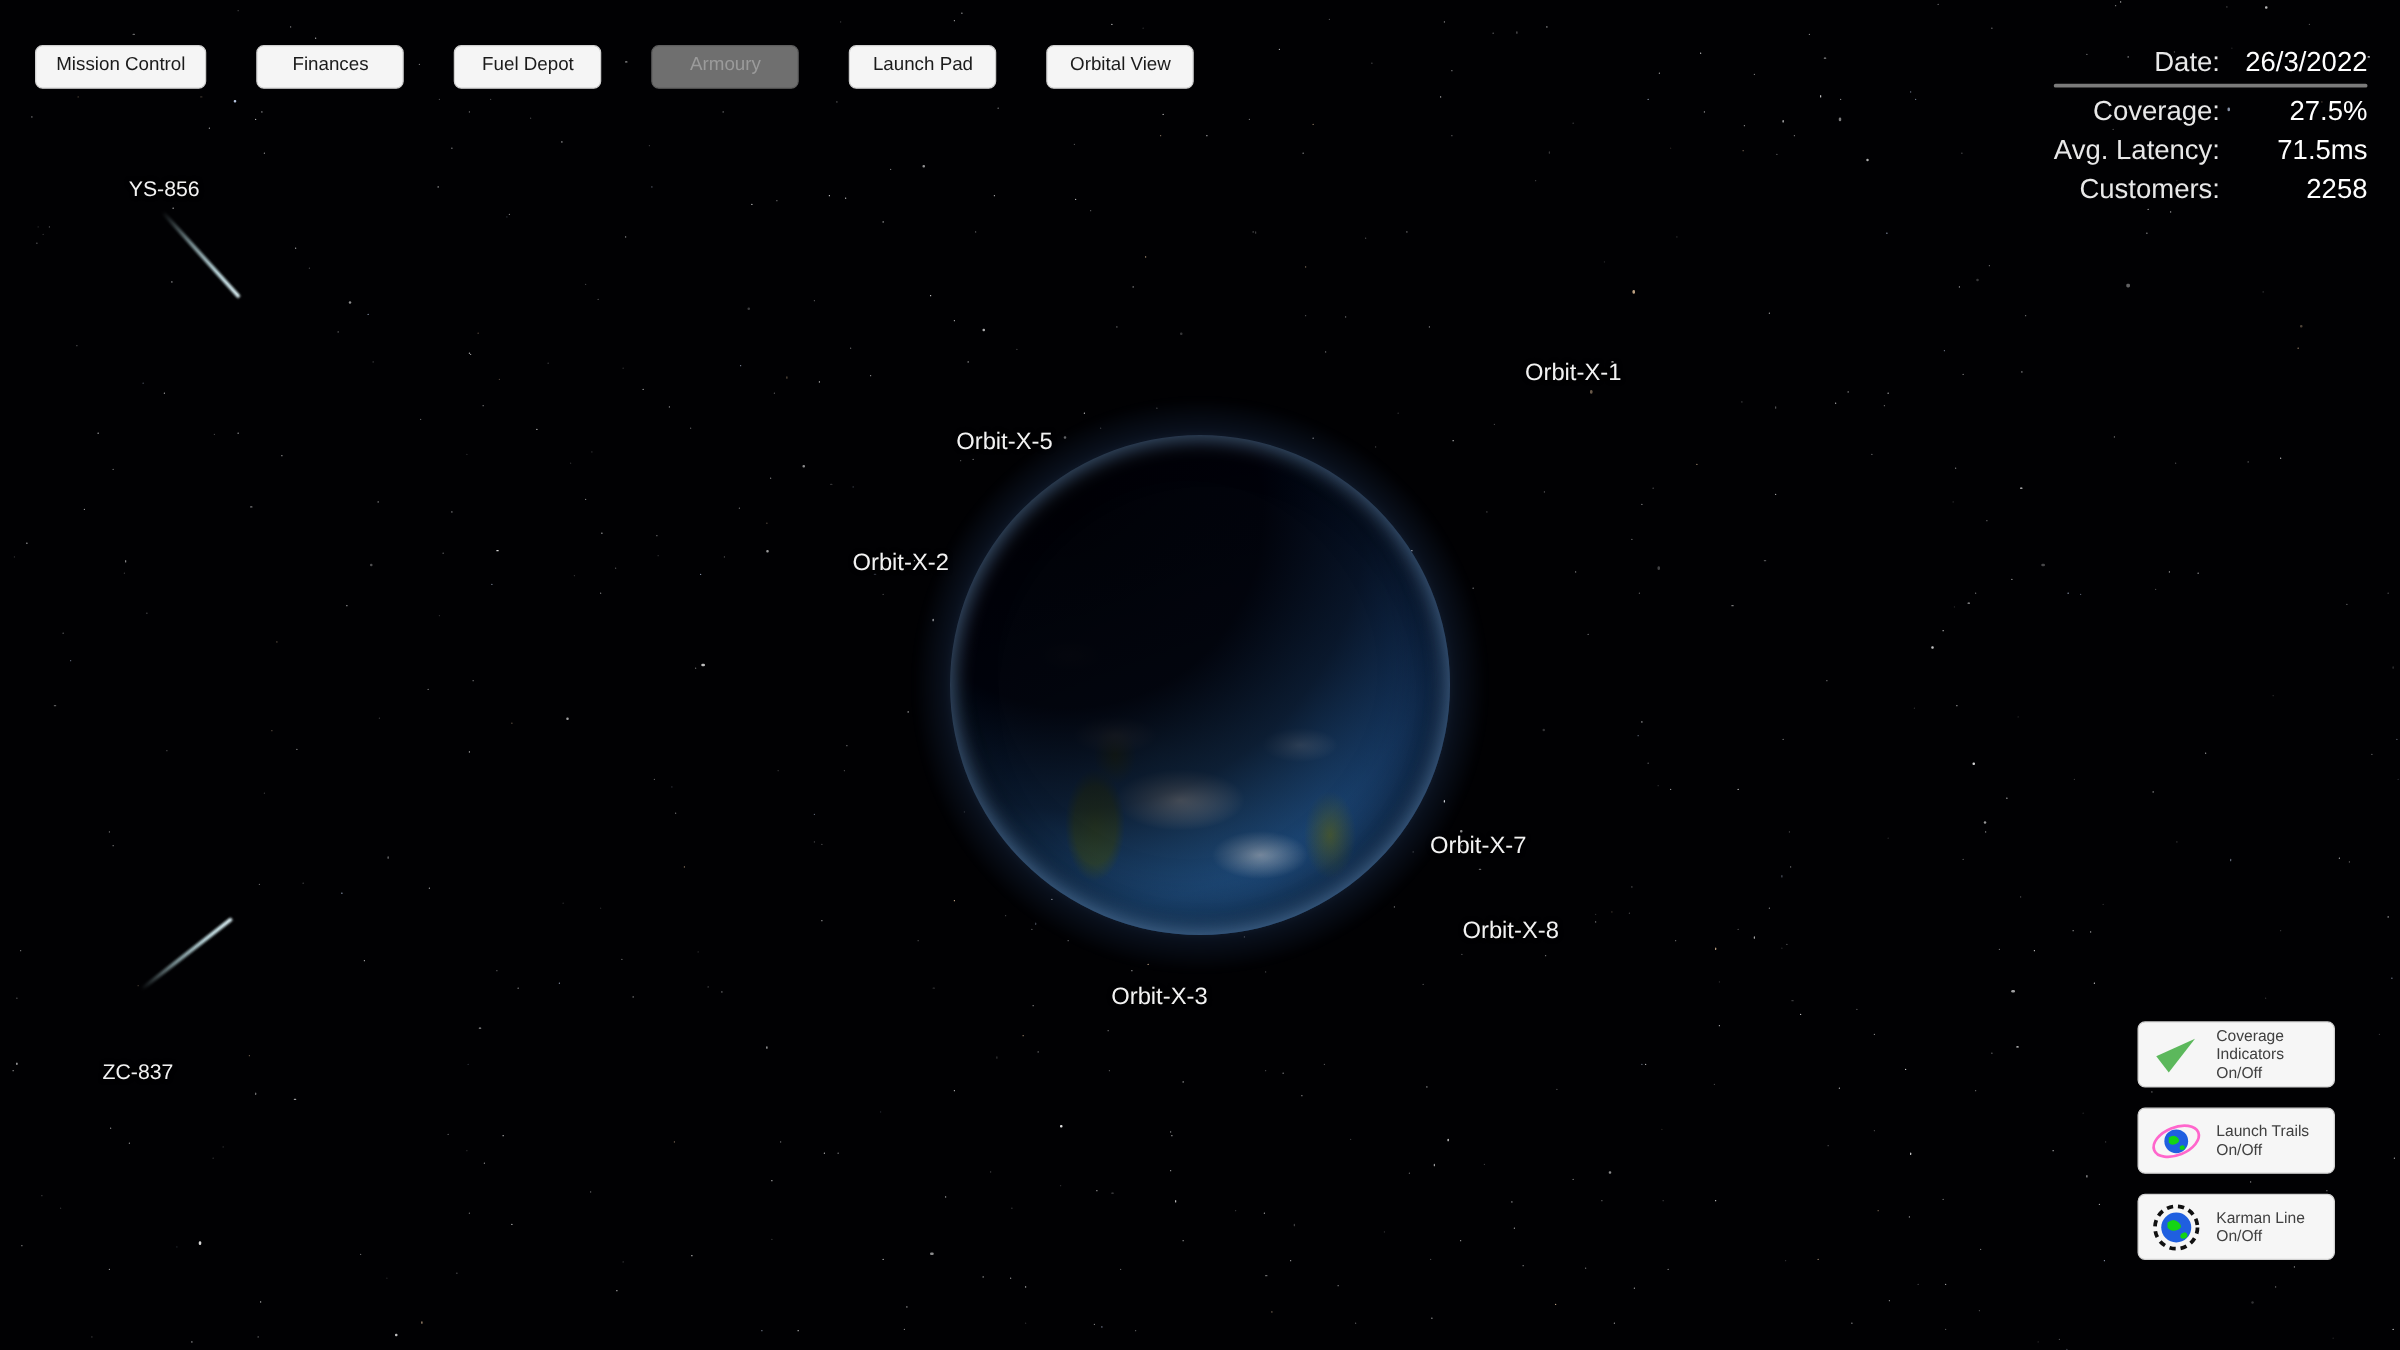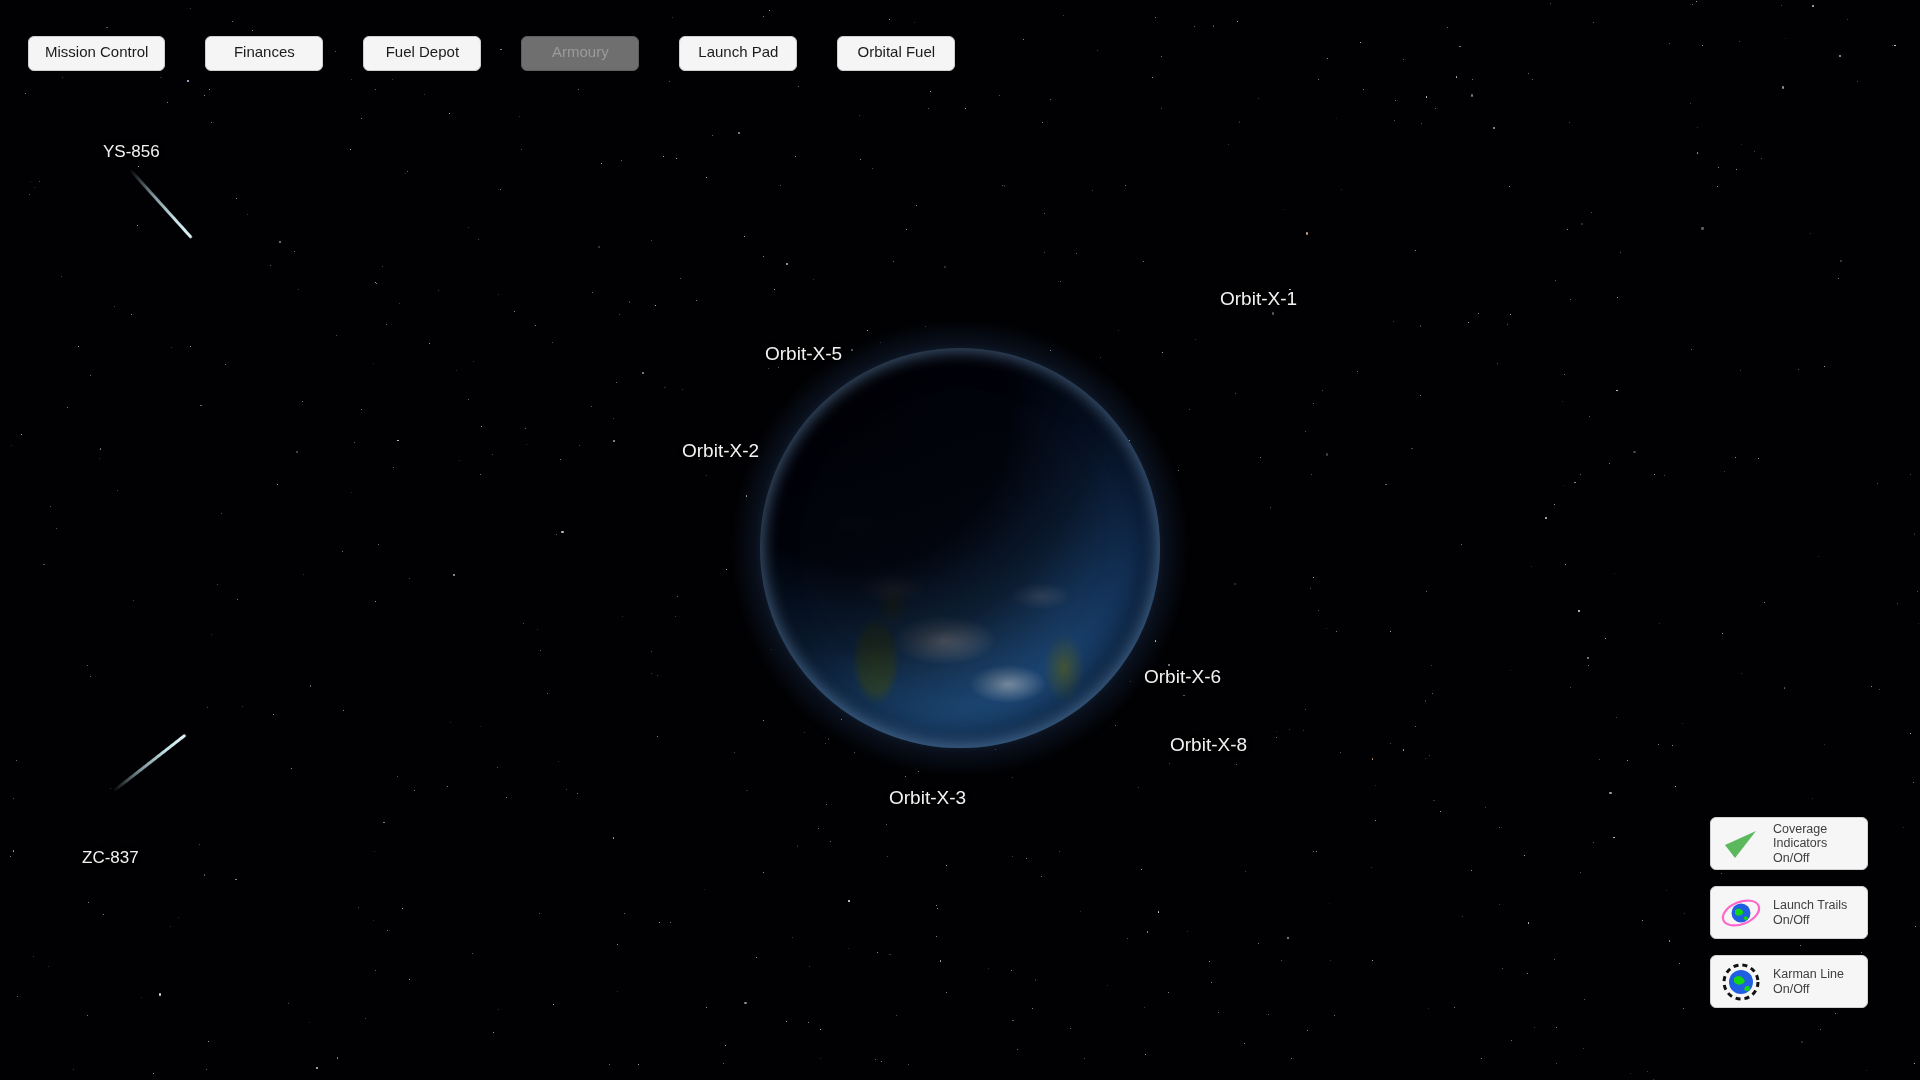--- a/index.html
+++ b/index.html
@@ -872,21 +872,21 @@
   <div id="earth-wrap">
     <div id="earth-glow"></div>
     <div id="earth"></div>
     <div id="earth-rim"></div>
   </div>
 
   <div id="sat-labels">
       <div class="sat-label" style="left: 1220px; top: 288px;">Orbit-X-1</div>
       <div class="sat-label" style="left: 765px; top: 343px;">Orbit-X-5</div>
       <div class="sat-label" style="left: 682px; top: 440px;">Orbit-X-2</div>
-      <div class="sat-label" style="left: 1144px; top: 666px;">Orbit-X-6</div>
+      <div class="sat-label" style="left: 1144px; top: 666px;">Orbit-X-7</div>
       <div class="sat-label" style="left: 1170px; top: 734px;">Orbit-X-8</div>
       <div class="sat-label" style="left: 889px; top: 787px;">Orbit-X-3</div>
     </div>
 
   <div id="asteroid-layer">
       <div class="asteroid" style="left: 0px; top: 0px;">
         <div class="asteroid-trail" style="left: 130px; top: 168px; width: 92px; transform: rotate(48deg); transform-origin: 0px 50%;"></div>
         <div class="asteroid-label" style="left: 103px; top: 142px;">YS-856</div>
       </div>
       <div class="asteroid" style="left: 0px; top: 0px;">
@@ -894,23 +894,42 @@
         <div class="asteroid-label" style="left: 82px; top: 848px;">ZC-837</div>
       </div>
     </div>
 
   <div id="topnav">
       <div class="nav-btn">Mission Control</div>
       <div class="nav-btn">Finances</div>
       <div class="nav-btn">Fuel Depot</div>
       <div class="nav-btn disabled">Armoury</div>
       <div class="nav-btn">Launch Pad</div>
-      <div class="nav-btn">Orbital Fuel</div>
+      <div class="nav-btn">Orbital View</div>
     </div>
 
+  <div id="stats">
+    <div class="stat-row">
+      <span class="stat-label">Date:</span>
+      <span class="stat-value">26/3/2022</span>
+    </div>
+    <div id="stats-divider"></div>
+    <div class="stat-row">
+      <span class="stat-label">Coverage:</span>
+      <span class="stat-value">27.5%</span>
+    </div>
+    <div class="stat-row">
+      <span class="stat-label">Avg. Latency:</span>
+      <span class="stat-value">71.5ms</span>
+    </div>
+    <div class="stat-row">
+      <span class="stat-label">Customers:</span>
+      <span class="stat-value">2258</span>
+    </div>
+  </div>
 
 
 
   <div id="toggles">
       <div class="toggle-btn">
         <div class="toggle-icon">
           <svg width="40" height="40" viewBox="0 0 40 40">
             <polygon points="35,7 4,21 14,34" fill="#5cb85c"></polygon>
           </svg>
         </div>

